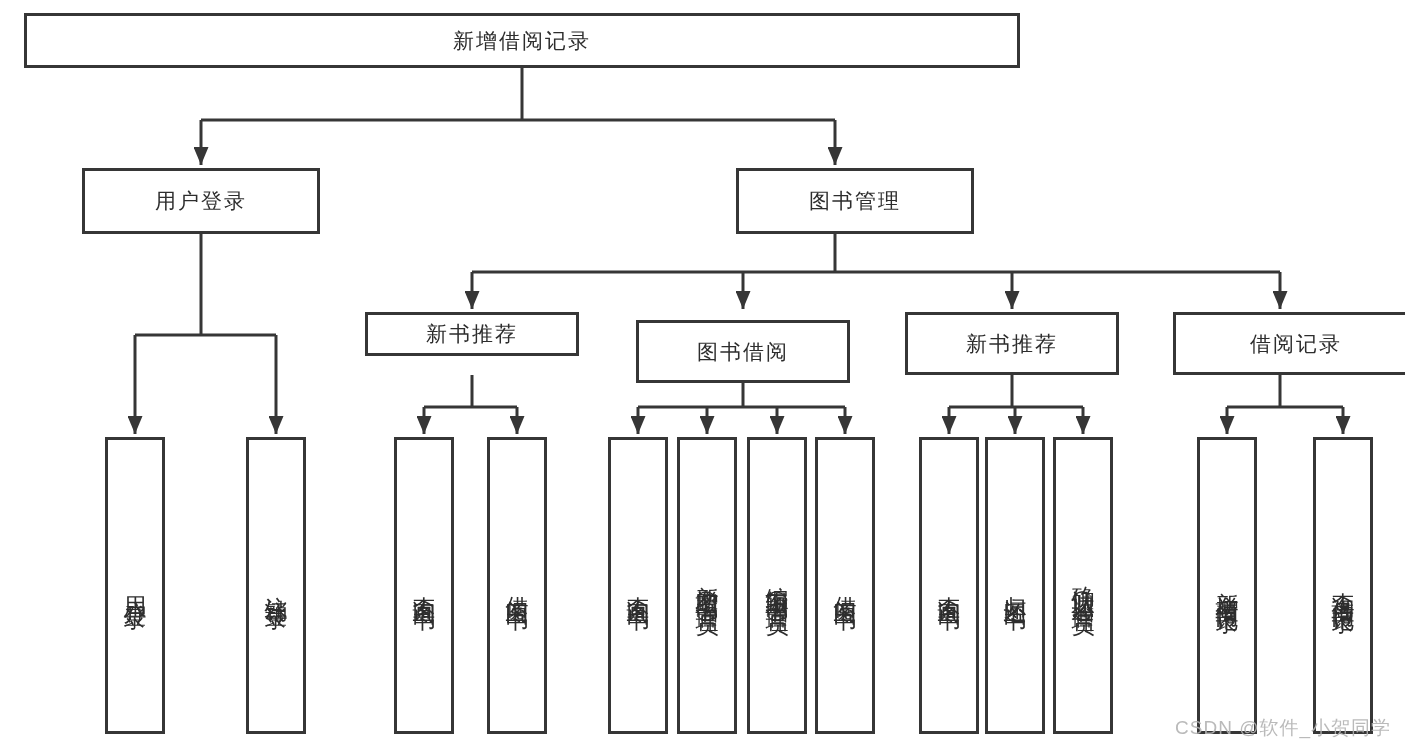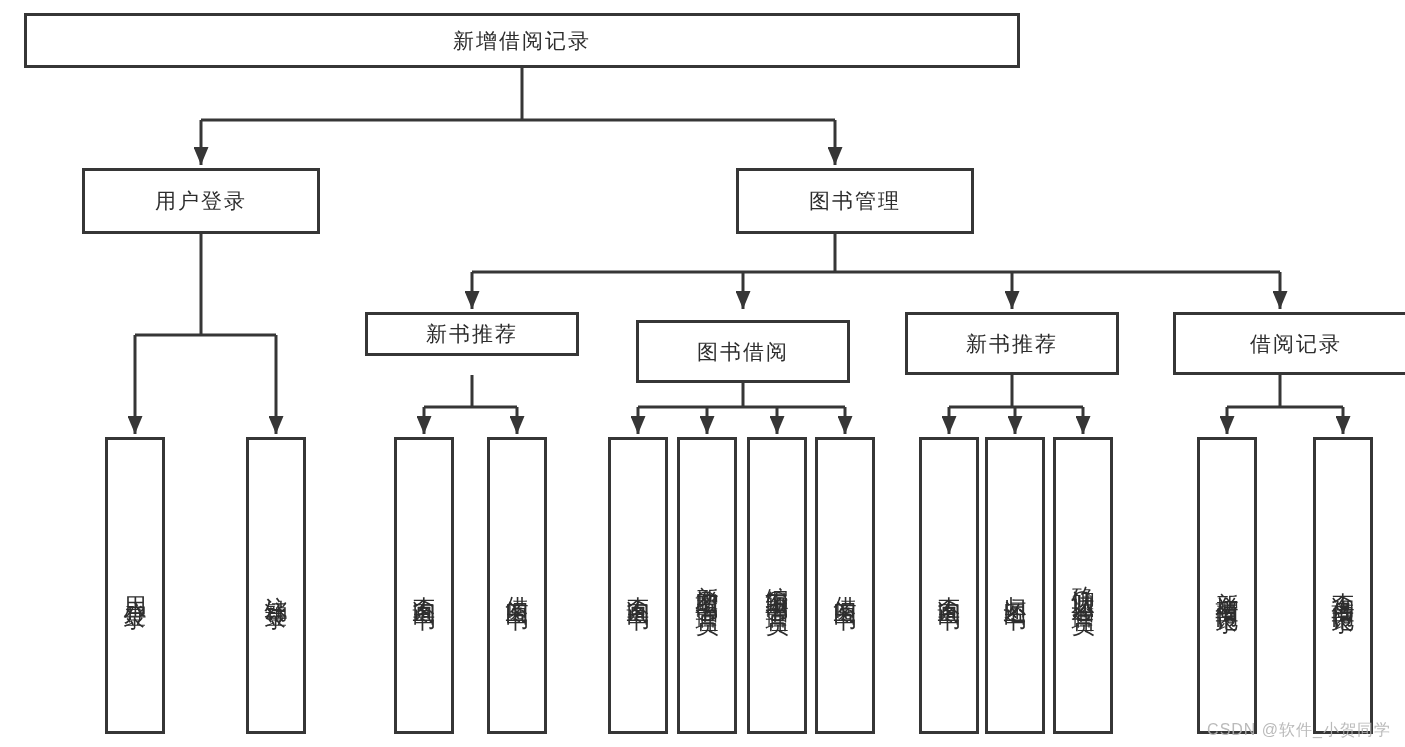--- a/index.html
+++ b/index.html
@@ -44,21 +44,21 @@
     text-orientation: mixed;
     font-size: 23px;
     letter-spacing: 4px;
     line-height: 1;
     color: #2d2d2d;
   }
   .watermark {
     position: absolute;
     right: 14px;
     bottom: 6px;
-    font-size: 16px;
+    font-size: 19px;
     letter-spacing: 1px;
     color: #b3b3b3;
     opacity: 0.9;
     z-index: 5;
     white-space: nowrap;
   }
 </style>
 </head>
 <body>
 

